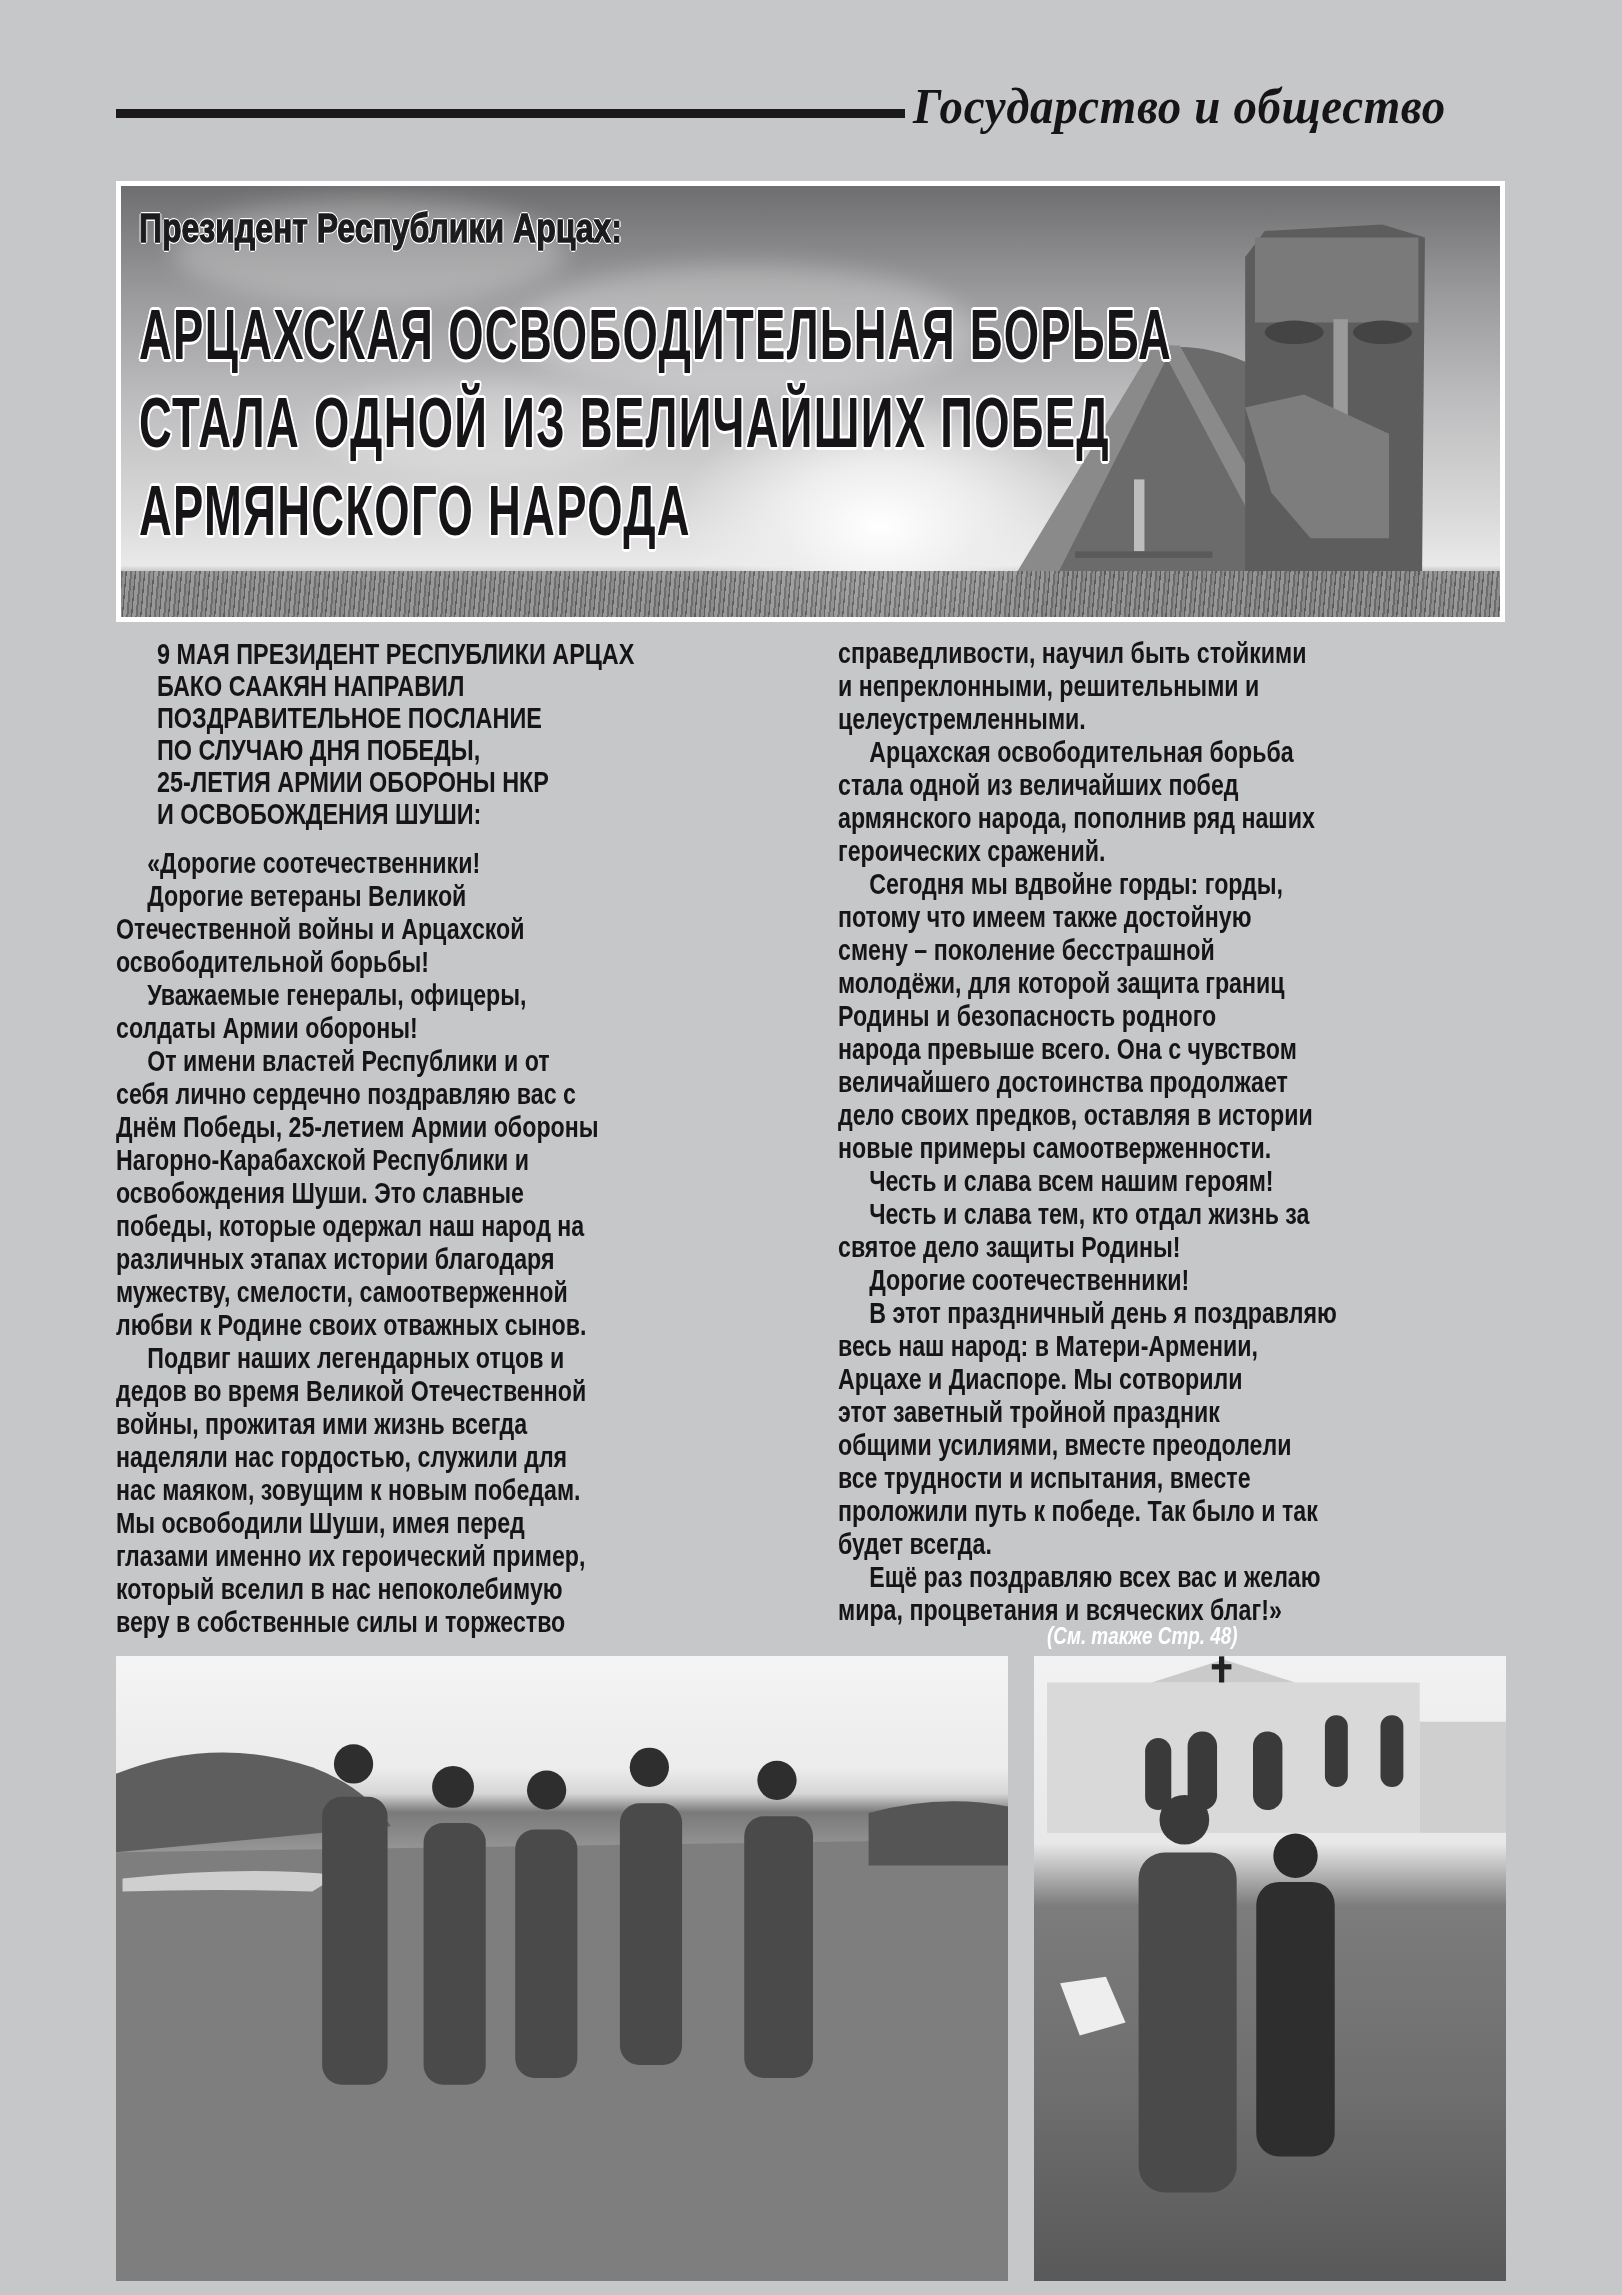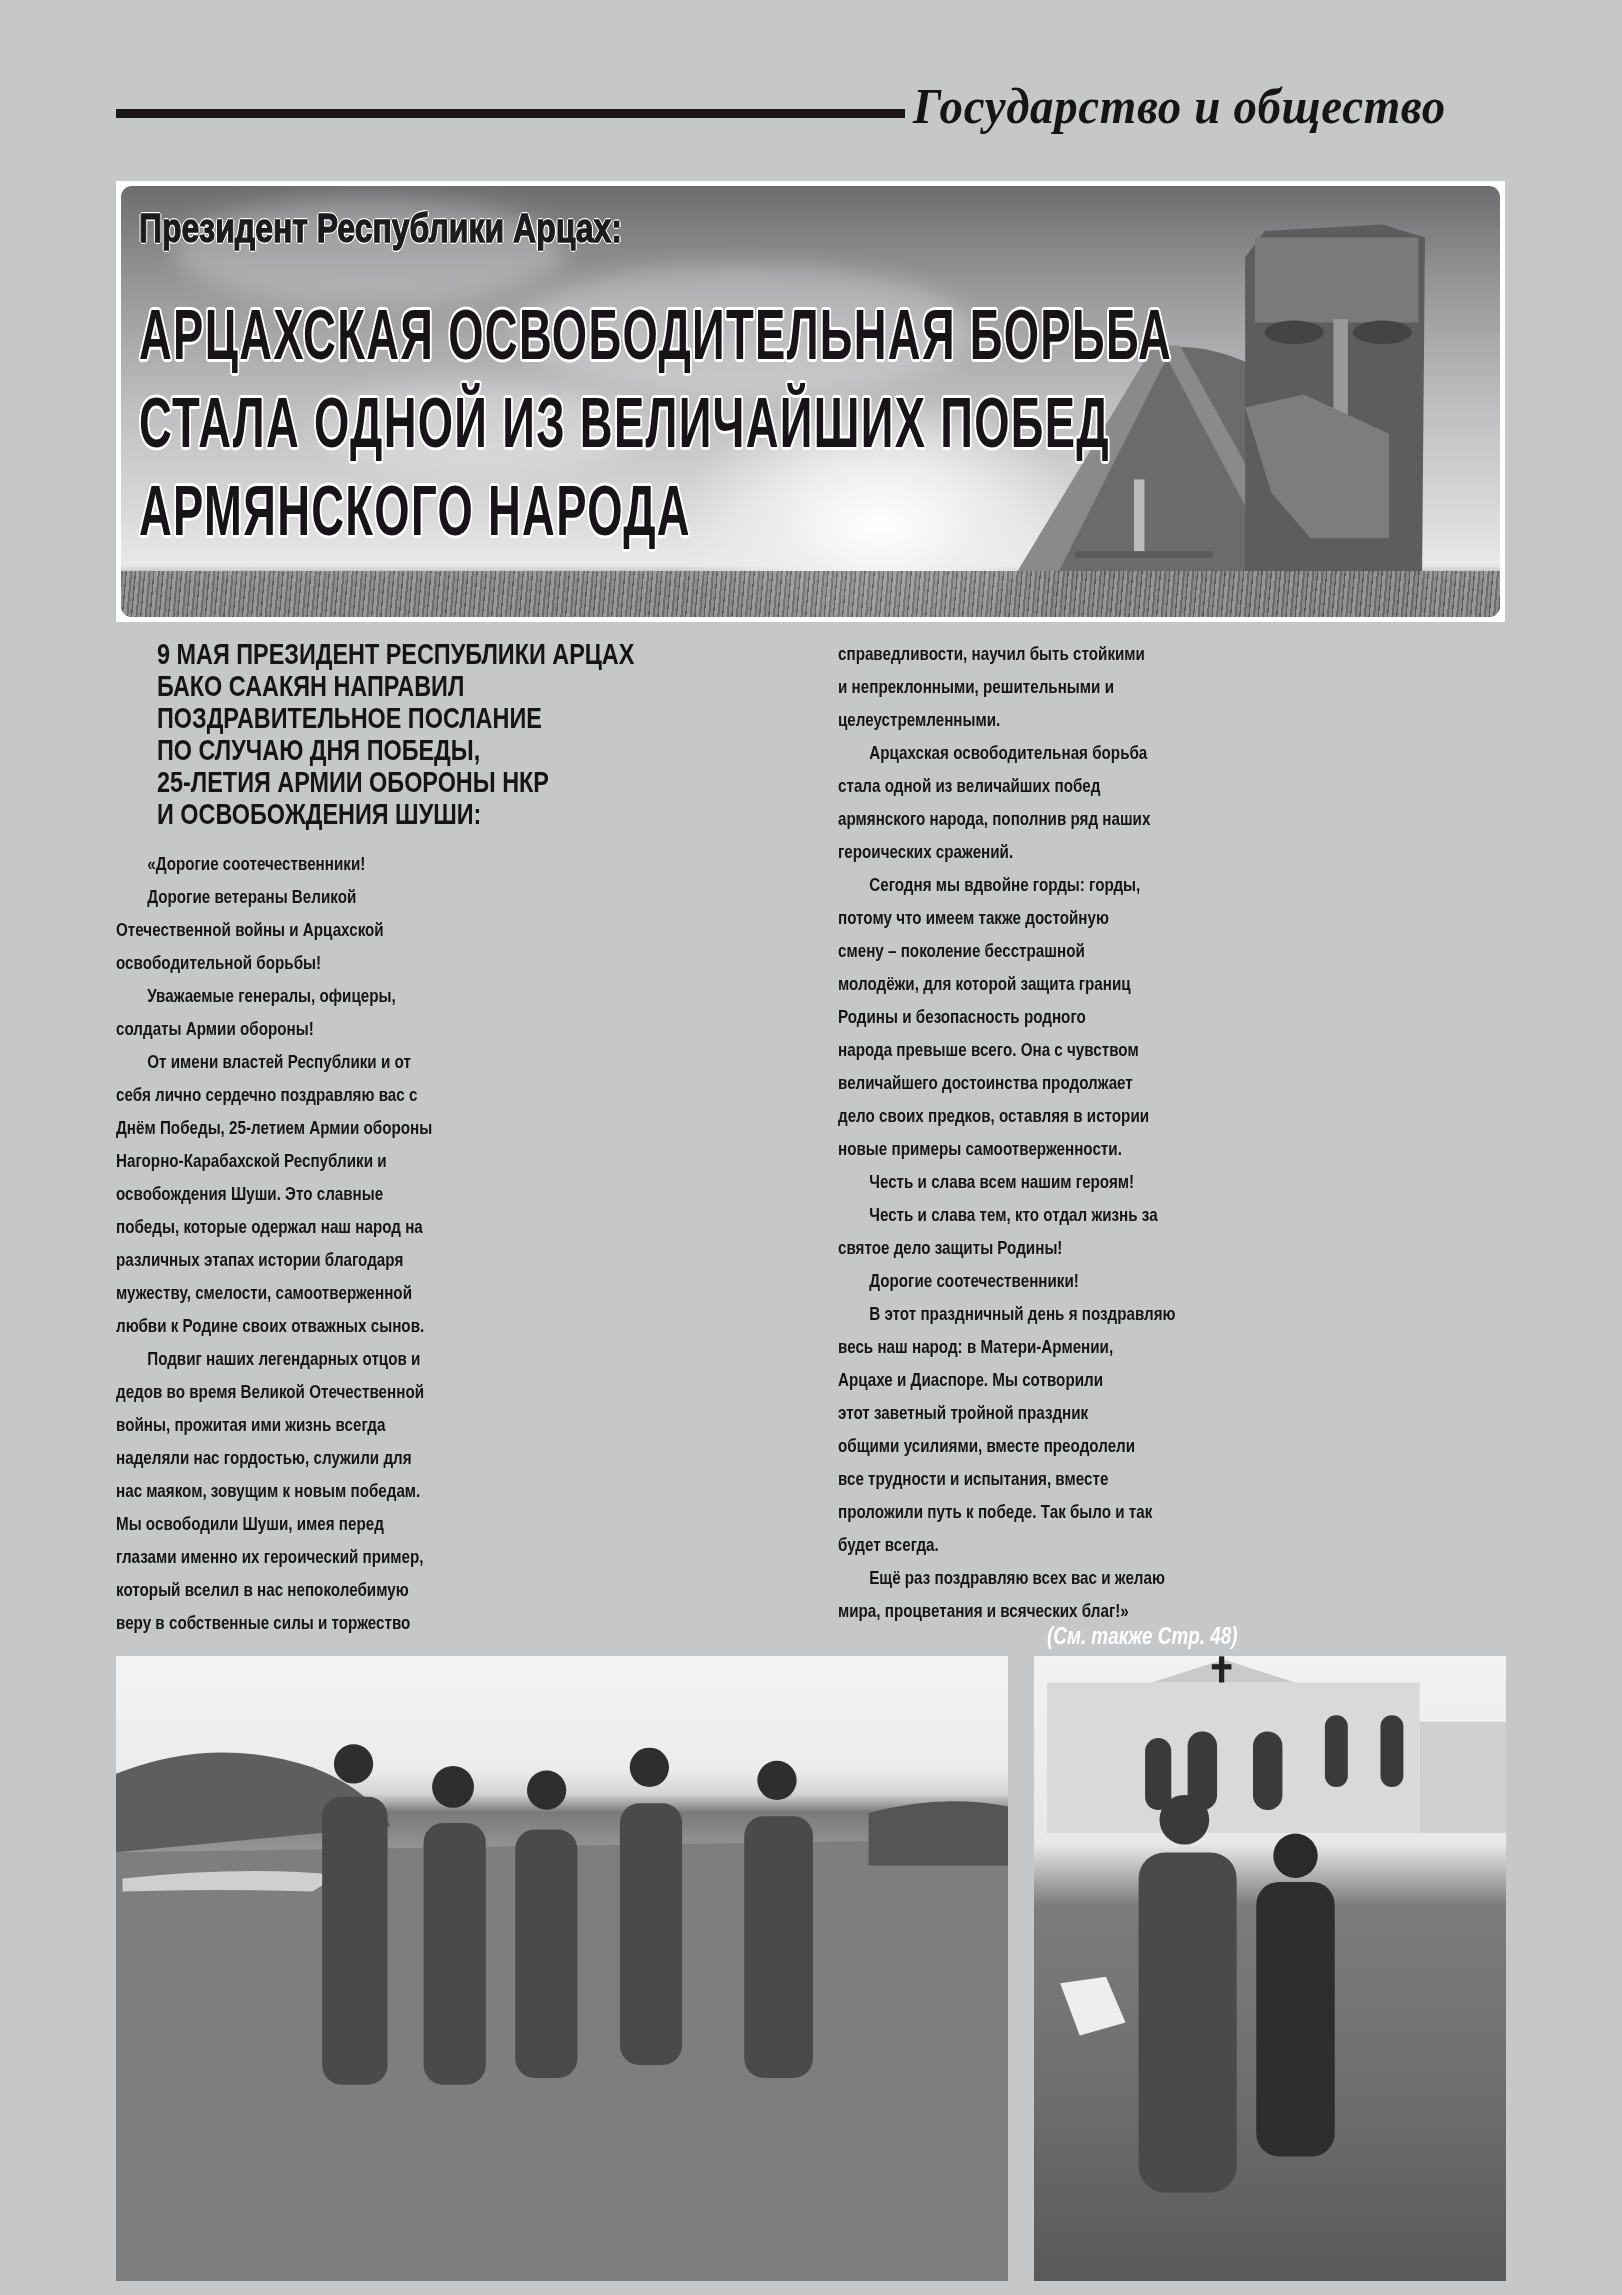--- a/index.html
+++ b/index.html
@@ -19,21 +19,20 @@
   
   .banner {
     position:absolute; left:116px; top:181px; width:1389px; height:441px;
     background:#fff; box-sizing:border-box; padding:4.6px;
   }
   .banner-img {
     position:relative; width:100%; height:100%; overflow:hidden;
     background:
       radial-gradient(ellipse 275px 170px at 759px 340px, #ffffff 0%, #eeeeee 35%, rgba(220,220,220,0) 75%),
       linear-gradient(180deg, #6e6e70 0%, #9a9a9c 25%, #bdbdbf 50%, #d8d8d8 75%, #e9e9e9 88%, #8a8a8a 92%, #7a7a7a 100%);
-    border-radius: 11px;
   }
   .cloud { position:absolute; border-radius:50%; background:rgba(255,255,255,0.25); filter:blur(11.8px); }
   .grass {
     position:absolute; left:0; right:0; bottom:0; height:46px;
     background:repeating-linear-gradient(95deg, #6a6a6a 0 2px, #8d8d8d 2px 4.6px, #5a5a5a 4.6px 5.9px, #9a9a9a 5.9px 9.2px);
     opacity:0.9;
   }
   .monument { position:absolute; right:26px; bottom:0; width:510px; height:419px; }
   .banner-kicker {
     position:absolute; left:18.3px; top:19.6px; font-family:"Liberation Sans", sans-serif;
@@ -46,21 +45,21 @@
     position:absolute; left:18.3px; top:105px; font-family:"Liberation Sans", sans-serif;
     font-weight:bold; font-size:71px; line-height:88px; color:#161417;
     transform:scaleX(0.64); transform-origin:left top; letter-spacing:2px;
     text-shadow: 2.6px 0 #fff, -2.6px 0 #fff, 0 2.6px #fff, 0 -2.6px #fff, 2px 2px #fff, -2px -2px #fff, 2px -2px #fff, -2px 2px #fff;
     white-space:nowrap;
   }
   .banner-headline div { display:block; }
   
   .col {
     position:absolute; width:667px; font-family:"Liberation Sans", sans-serif; font-weight:bold;
-    font-size:19px; line-height:33px; color:#161417;
+    font-size:29px; line-height:33px; color:#161417;
   }
   .col .inner { transform:scaleX(0.80); transform-origin:left top; width:834px; }
   .lead {
     position:absolute; left:157px; top:638px; font-family:"Liberation Sans", sans-serif; font-weight:bold;
     font-size:30px; line-height:32px; color:#161417; transform:scaleX(0.78); transform-origin:left top;
     white-space:nowrap;
   }
   .p { display:block; margin:0; white-space:nowrap; }
   .p.ind { padding-left:39px; }
   .credit {

